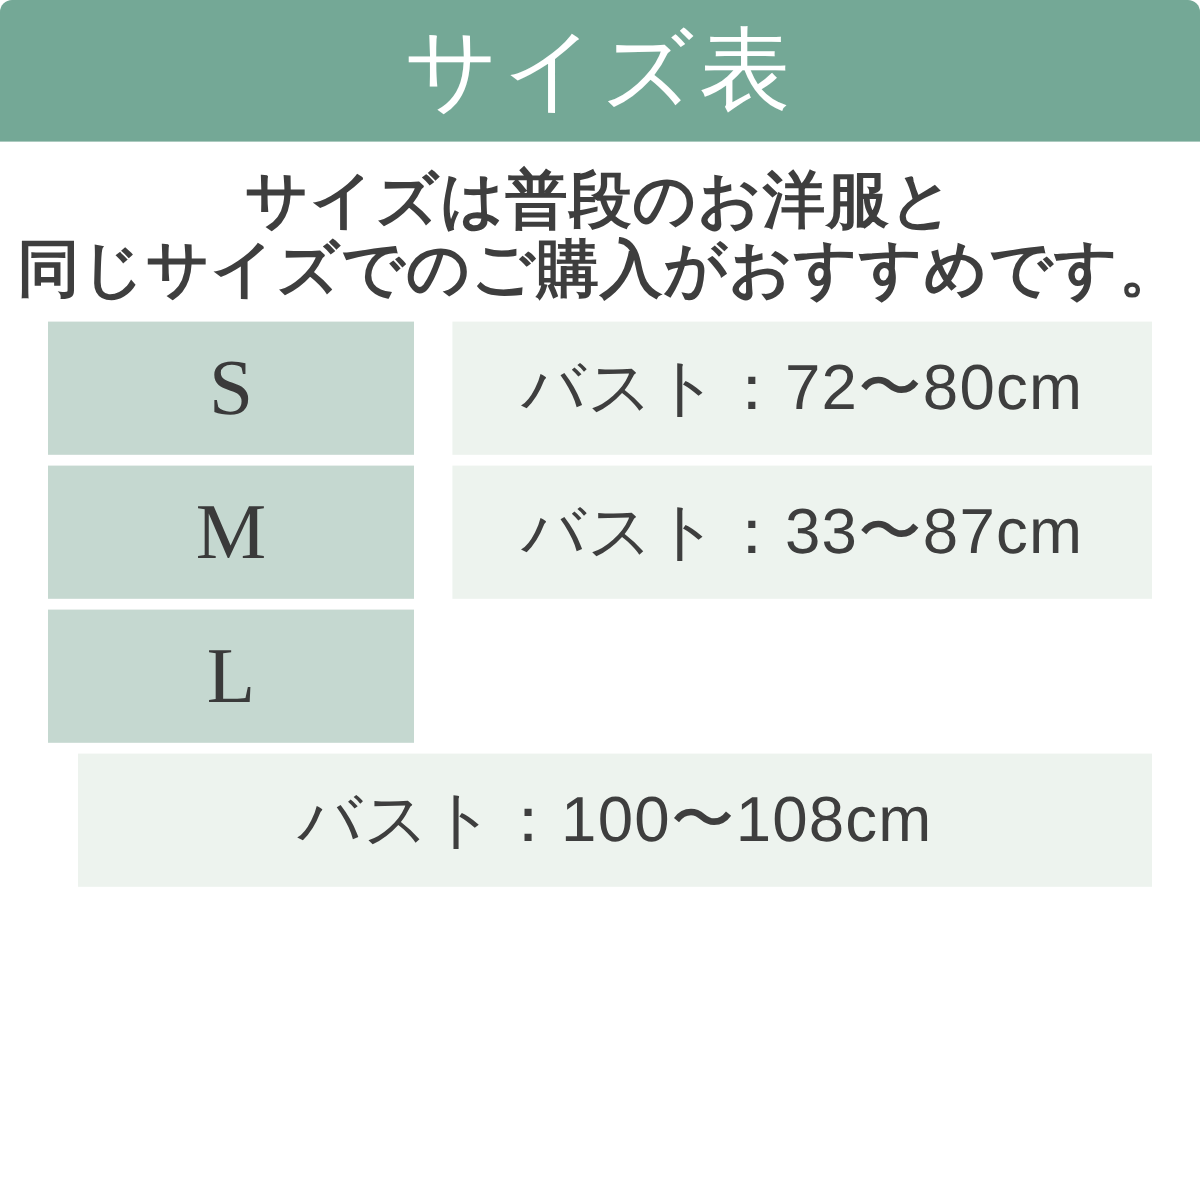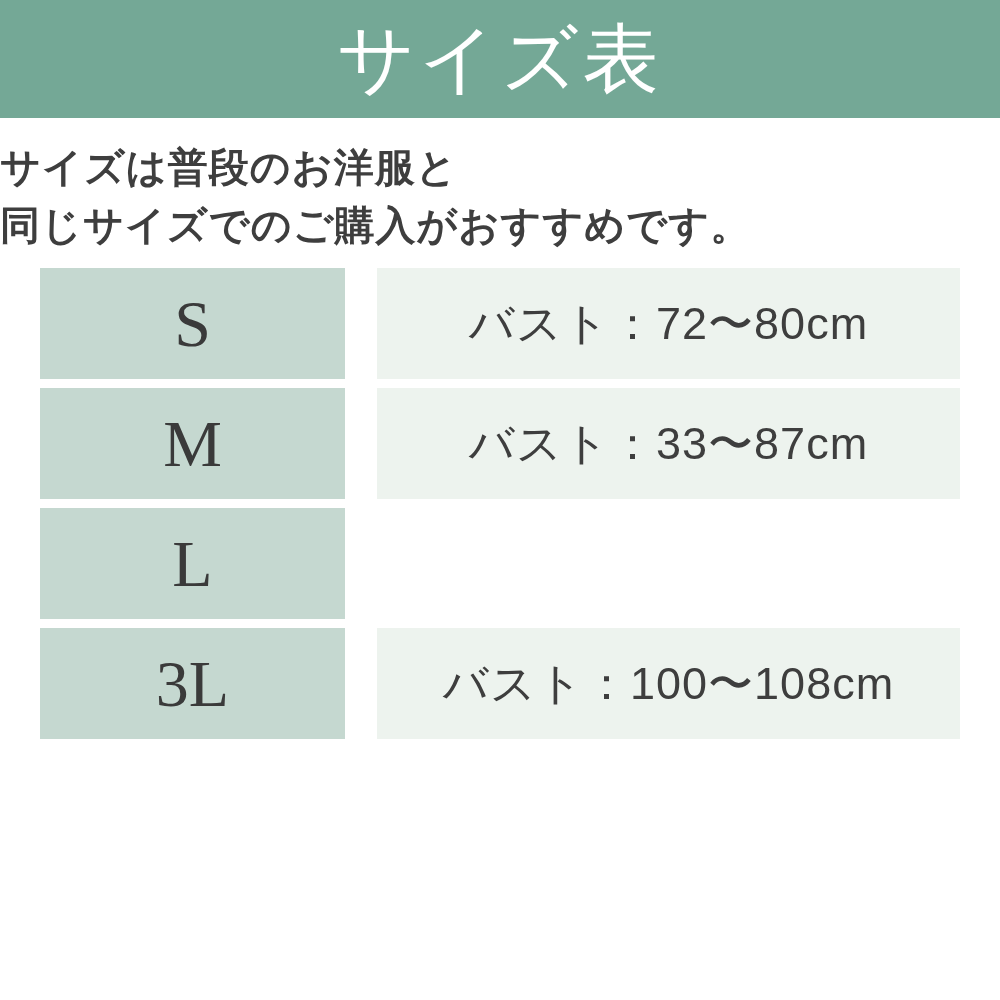--- a/index.html
+++ b/index.html
@@ -7,42 +7,43 @@
     padding: 0;
     background: #ffffff;
     font-family: "Liberation Sans", sans-serif;
   }
   .page {
     position: relative;
     width: 1000px;
     height: 1000px;
     background: #ffffff;
     overflow: hidden;
+    border-radius: 10px;
   }
   .header {
     height: 118px;
     background: #74A896;
     display: flex;
     align-items: center;
     justify-content: center;
   }
   .header .title {
     margin: 0;
     color: #ffffff;
     font-family: "Liberation Serif", "DejaVu Serif", serif;
     font-size: 76px;
     font-weight: 500;
     letter-spacing: 4px;
     line-height: 1;
   }
   .subtitle {
     margin-top: 20px;
-    text-align: left;
+    text-align: center;
     color: #3E3E3E;
-    font-size: 40px;
+    font-size: 52px;
     font-weight: 700;
     line-height: 58px;
     letter-spacing: 1px;
   }
   .size-table {
     margin: 14px 40px 0 40px;
     display: flex;
     flex-direction: column;
     gap: 9px;
   }
@@ -62,21 +63,21 @@
     font-size: 66px;
     line-height: 1;
   }
   .bust-cell {
     flex: 1;
     background: #EDF3EE;
     display: flex;
     align-items: center;
     justify-content: center;
     color: #3E3E3E;
-    font-size: 45px;
+    font-size: 53px;
     font-weight: 500;
     letter-spacing: 1px;
     line-height: 1;
     margin-left: 25px;
   }
 </style>
 </head>
 <body>
 
 <div class="page">
@@ -101,20 +102,19 @@
       <div class="size-cell">M</div>
       <div class="bust-cell">バスト：33〜87cm</div>
     </div>
 
     <div class="size-row">
       <div class="size-cell">L</div>
     </div>
 
 
     <div class="size-row">
-      <div class="size-cell">3L</div>
       <div class="bust-cell">バスト：100〜108cm</div>
     </div>
 
 
   </div>
 
 </div>
 
 </body></html>

